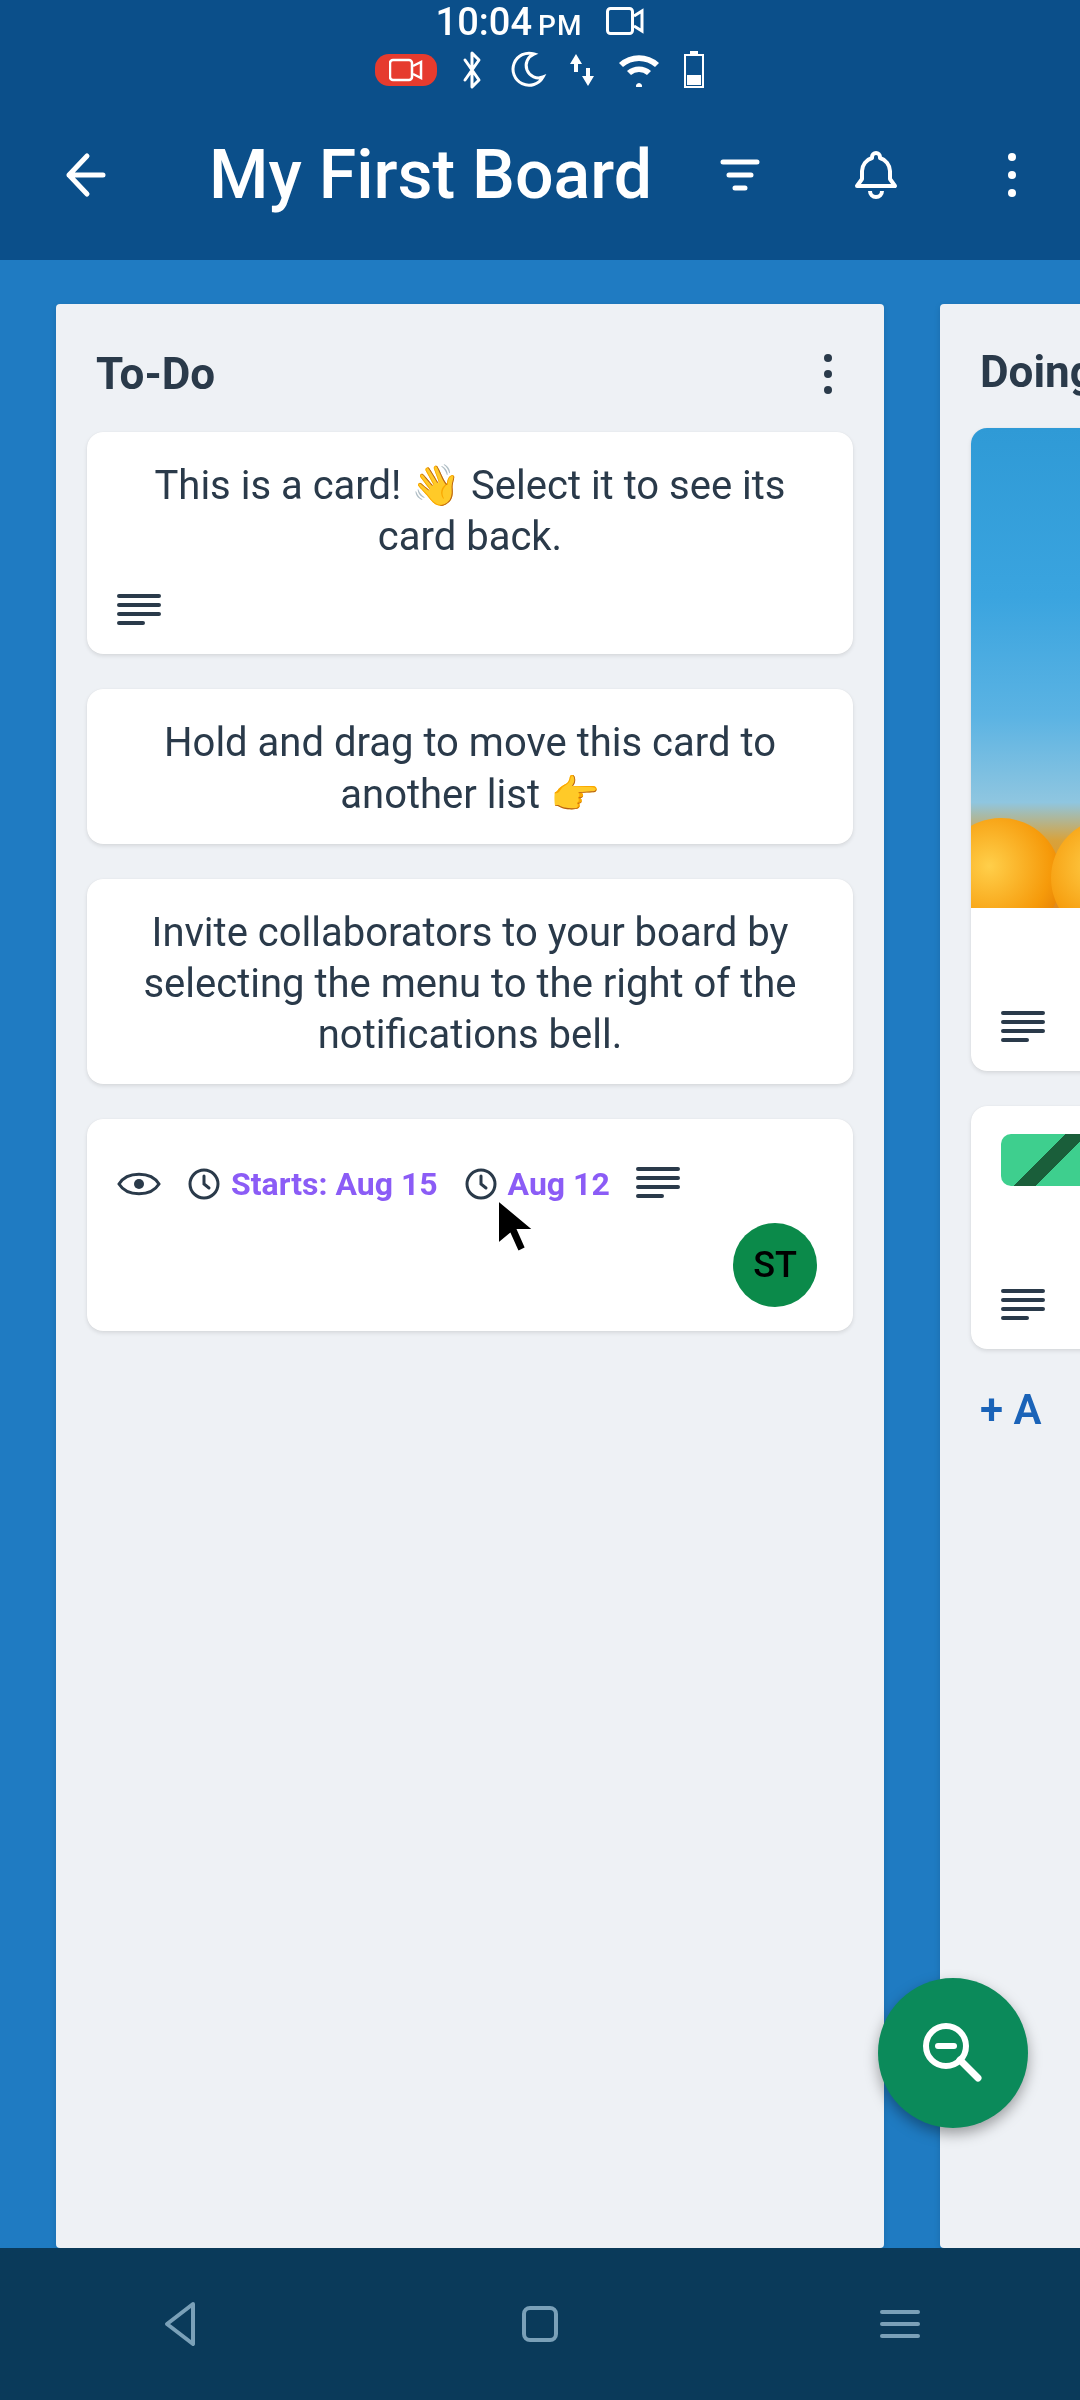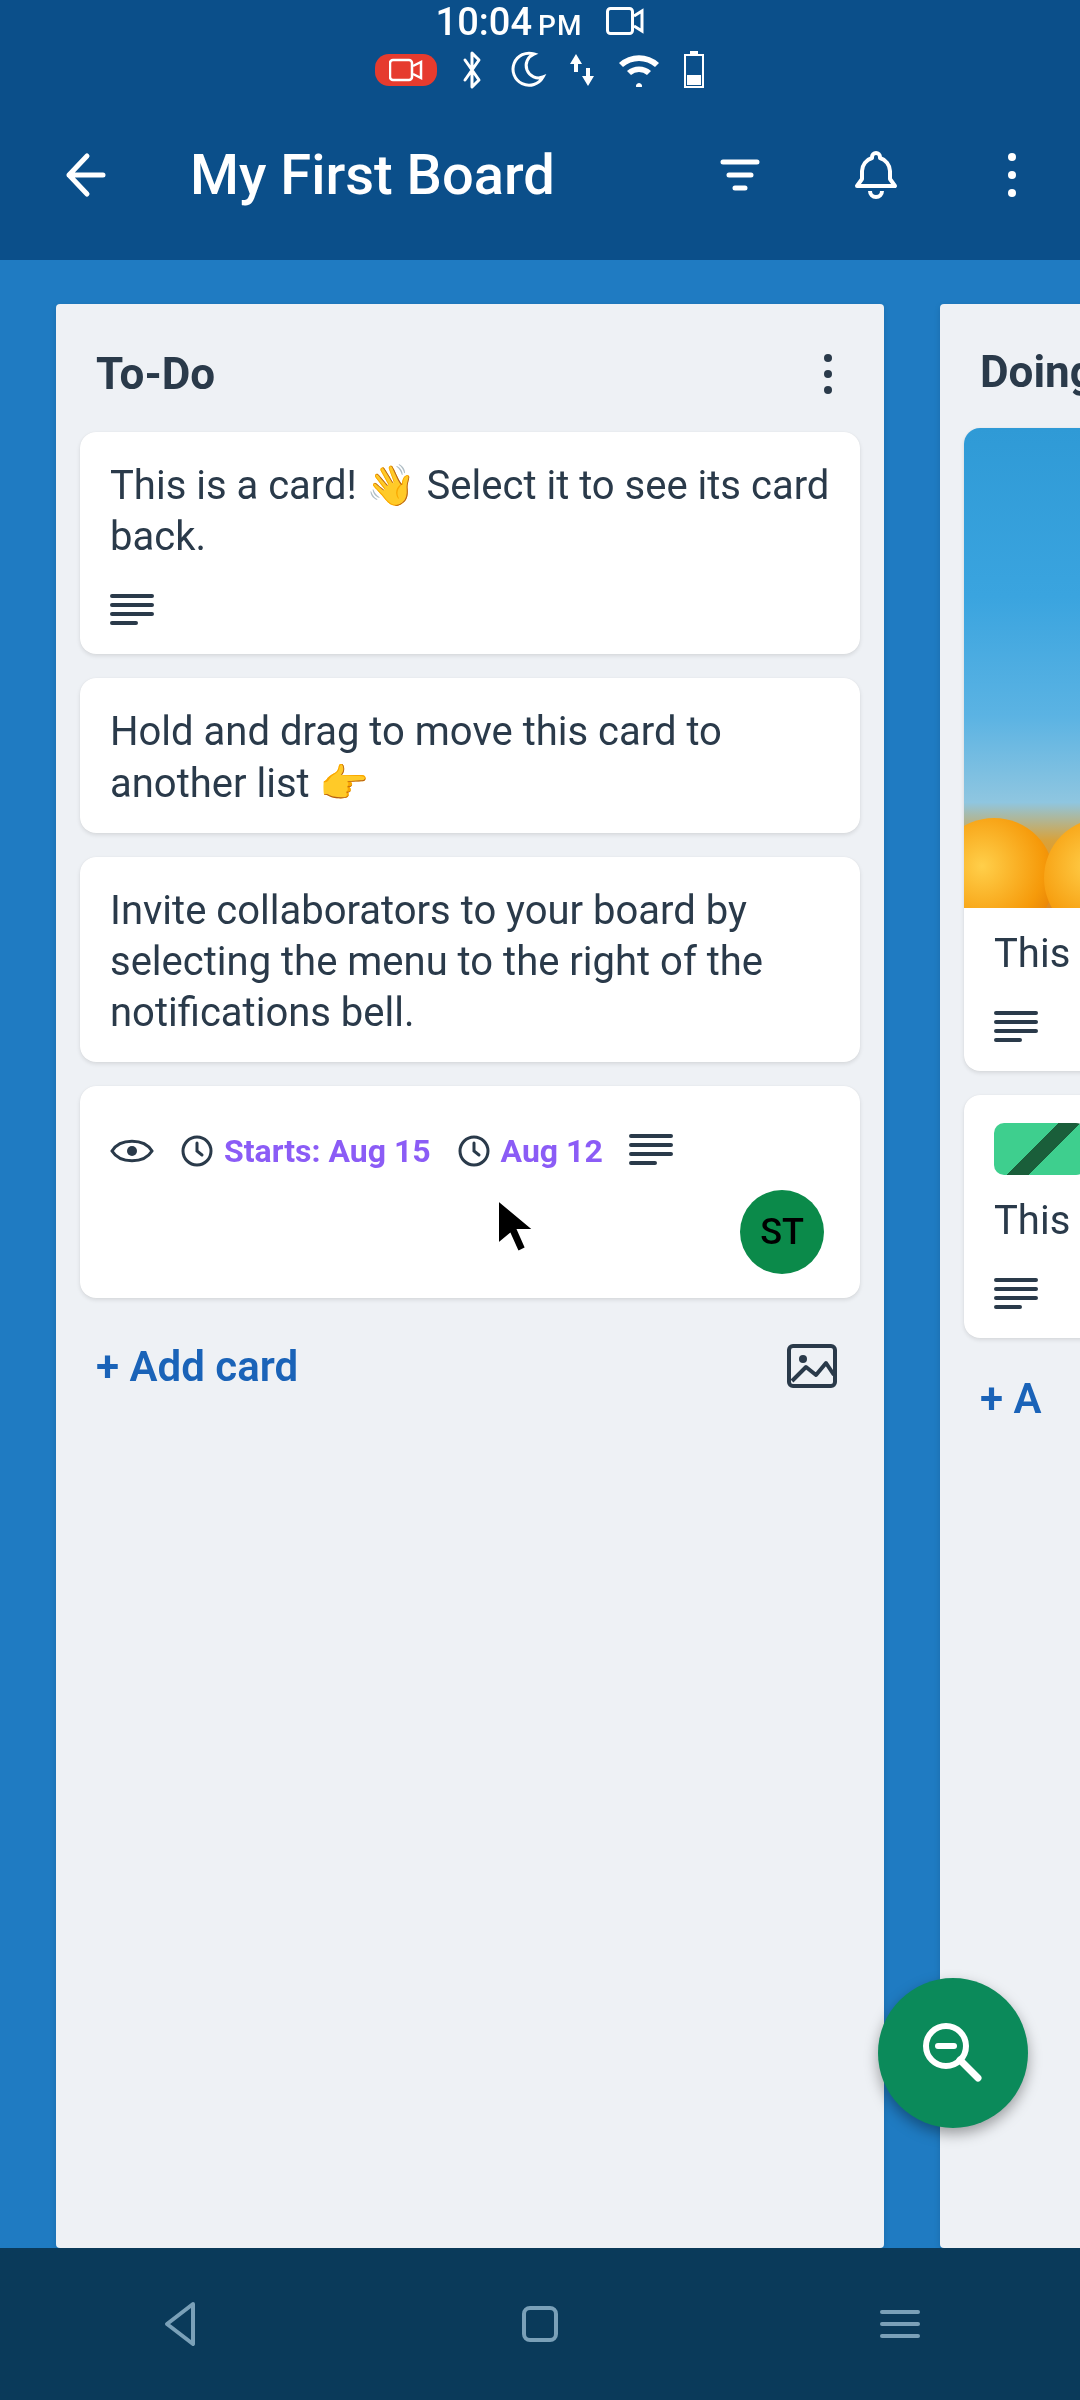--- a/index.html
+++ b/index.html
@@ -36,23 +36,24 @@
     height: 170px;
     background: #0b4f8a;
     color: #fff;
     display: flex;
     align-items: center;
     padding: 0 20px 0 34px;
     gap: 40px;
   }
   .app-bar .title {
     flex: 1;
-    font-size: 56px;
+    font-size: 68px;
     font-weight: 500;
     margin-left: 20px;
+    text-align: right;
   }
   .app-bar .icon-btn {
     width: 96px; height: 96px;
     display: flex; align-items: center; justify-content: center;
   }
 
   
   .board {
     flex: 1;
     background: #1f7bc2;
@@ -86,22 +87,23 @@
   }
   .list-title {
     font-size: 44px;
     font-weight: 700;
     color: #2a3a4a;
   }
   .list-menu { width: 56px; height: 56px; display:flex;align-items:center;justify-content:center;}
   .cards {
     display: flex;
     flex-direction: column;
-    gap: 24px;
-    padding: 0 24px;
+    gap: 35px;
+    padding: 0 31px;
+    text-align: center;
   }
 
   .card {
     background: #fff;
     border-radius: 16px;
     box-shadow: 0 2px 4px rgba(0,0,0,.10), 0 0 1px rgba(0,0,0,.08);
     padding: 28px 30px 24px 30px;
   }
   .card-text {
     font-size: 40px;
@@ -336,30 +338,20 @@
                 <path d="M2 4 H42 M2 13 H42 M2 22 H42 M2 31 H26"></path>
               </svg>
           </span>
         </div>
         <div class="members-row">
           <div class="avatar">ST</div>
         </div>
       </div>
 
     </div>
-    <div class="list-footer">
-      <div class="add-card">+ Add card</div>
-      <div class="img-btn">
-        <svg width="52" height="46" viewBox="0 0 52 46" fill="none">
-            <rect x="3" y="3" width="46" height="40" rx="4" stroke="#2a3a4a" stroke-width="4"></rect>
-            <circle cx="17" cy="16" r="4" fill="#2a3a4a"></circle>
-            <path d="M6 38 L20 24 L30 32 L40 20 L48 32" stroke="#2a3a4a" stroke-width="4" fill="none" stroke-linejoin="round"></path>
-          </svg>
-      </div>
-    </div>
   </div>
 
   <div class="list peek">
     <div class="list-header">
       <div class="list-title">Doing</div>
     </div>
     <div class="cards">
 
       <div class="card" style="padding-top:28px">
         <div class="card-cover">

